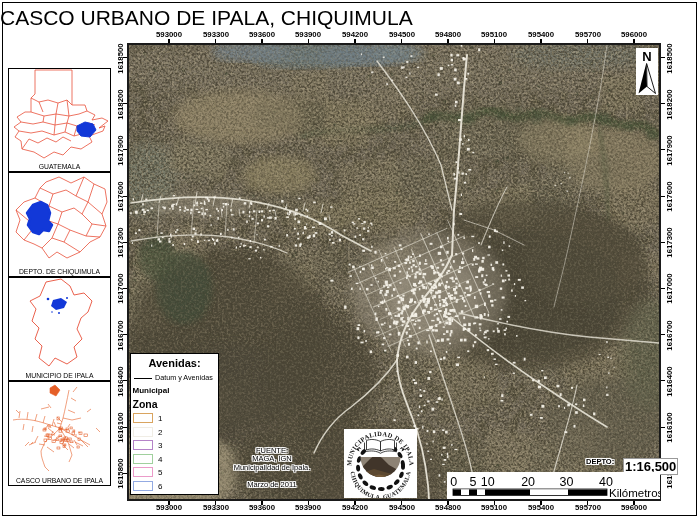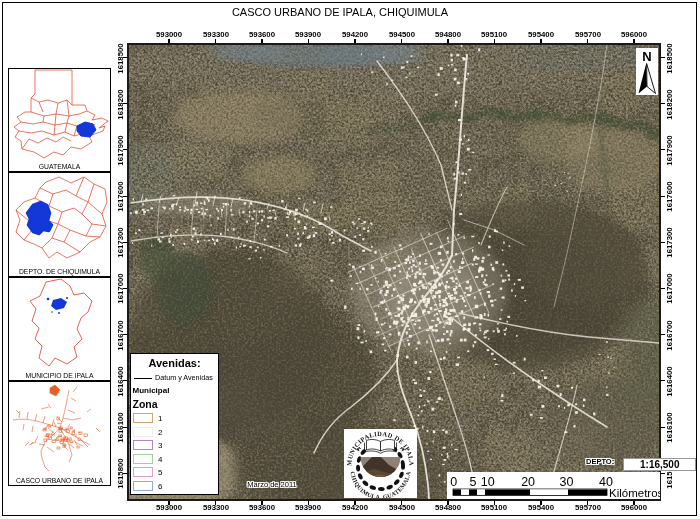--- a/index.html
+++ b/index.html
@@ -1,31 +1,31 @@
 <!DOCTYPE html>
 <html><head><meta charset="utf-8"><style>
 html,body{margin:0;padding:0;width:700px;height:519px;background:#fff;font-family:"Liberation Sans",sans-serif;overflow:hidden}
 *{box-sizing:border-box}
 #page{position:relative;width:700px;height:519px}
 #frame{position:absolute;left:2px;top:2px;width:695px;height:514px;border:1.5px solid #000}
-#title{position:absolute;left:0;top:6px;width:680px;text-align:center;font-size:11px;color:#000}
+#title{position:absolute;left:0;top:6px;width:680px;text-align:left;font-size:21px;color:#000}
 .sbox{position:absolute;left:8px;width:103px;border:1px solid #000;background:#fff}
 .sbox .lab{position:absolute;left:0;bottom:1px;width:100%;text-align:center;font-size:6.8px;color:#000}
 #map{position:absolute;left:127px;top:43px;width:534px;height:458px;border:2px solid #1a1a1a;background:#7a7261}
 .cl{position:absolute;font-size:7.8px;font-weight:bold;text-align:center;color:#000}
 .rot{transform:rotate(-90deg);transform-origin:center center}
 .tickv{position:absolute;width:1.2px;height:5px;background:#000}
 .tickh{position:absolute;width:5px;height:1.2px;background:#000}
 .legend{position:absolute;left:130px;top:353px;width:89px;height:142px;background:#fff;border:1px solid #000;z-index:5}
 .ann{position:absolute;z-index:4;font-size:7.5px;line-height:8.3px;text-align:center;color:#000;text-shadow:-1px -1px 0 #fff,1px -1px 0 #fff,-1px 1px 0 #fff,1px 1px 0 #fff,0 -1px 0 #fff,0 1px 0 #fff,-1px 0 0 #fff,1px 0 0 #fff;width:160px}
 .seal{position:absolute;left:344px;top:429px;z-index:4}
 .sbar{position:absolute;left:447px;top:471.5px;z-index:4}
 .narrow{position:absolute;left:636px;top:48px;z-index:4}
 .esc1{position:absolute;left:586px;top:457px;z-index:4;font-size:7.5px;font-weight:bold;color:#000;text-shadow:-1px -1px 0 #fff,1px -1px 0 #fff,-1px 1px 0 #fff,1px 1px 0 #fff,0 -1px 0 #fff,0 1px 0 #fff,-1px 0 0 #fff,1px 0 0 #fff}
-.esc2{position:absolute;left:623px;top:457.5px;z-index:4;font-size:10px;font-weight:bold;color:#000;background:#fff;padding:0 16px;border:0.5px solid #999}
+.esc2{position:absolute;left:623px;top:457.5px;z-index:4;font-size:13px;font-weight:bold;color:#000;background:#fff;padding:0 1px;border:0.5px solid #999}
 </style></head>
 <body>
 <div id="page">
 <div id="frame"></div>
 <div id="title">CASCO URBANO DE IPALA, CHIQUIMULA</div>
 
 <div class="sbox" style="top:68px;height:104px"><svg width="101" height="94" viewBox="0 0 101 94">
 <g fill="none" stroke="#e8503a" stroke-width="0.8">
 <path d="M26,1 L63,1 L63,36 L76,36 L78,42 L86,46 L83,51 L93,49 L99,52 L90,59 L96,57 L94,62 L80,67 L83,73 L72,80 L62,78 L54,86 L45,83 L35,89 L25,83 L13,80 L12,72 L6,68 L10,62 L5,58 L12,53 L8,48 L16,43 L22,43 L22,29 L26,25 Z" fill="#fff"></path>
 <path d="M22,43 L35,47 L47,45 L60,47 L70,45 L78,42"></path>
@@ -1464,20 +1464,21 @@
 <div style="position:absolute;left:27px;top:73.7px;font-size:8px">2</div>
 <div style="position:absolute;left:1.5px;top:86.2px;width:20px;height:10.3px;border:1px solid #b583c8;background:#fff"></div>
 <div style="position:absolute;left:27px;top:87.2px;font-size:8px">3</div>
 <div style="position:absolute;left:1.5px;top:99.7px;width:20px;height:10.3px;border:1px solid #a0d09d;background:#fff"></div>
 <div style="position:absolute;left:27px;top:100.7px;font-size:8px">4</div>
 <div style="position:absolute;left:1.5px;top:113.2px;width:20px;height:10.3px;border:1px solid #eb9bc9;background:#fff"></div>
 <div style="position:absolute;left:27px;top:114.2px;font-size:8px">5</div>
 <div style="position:absolute;left:1.5px;top:126.7px;width:20px;height:10.3px;border:1px solid #93aae2;background:#fff"></div>
 <div style="position:absolute;left:27px;top:127.7px;font-size:8px">6</div>
 </div>
+<div class="ann" style="left:192px;top:447px">FUENTE:<br>MAGA, IGN<br>Municipalidad de Ipala.</div>
 <div class="ann" style="left:192px;top:480.5px">Marzo de 2011</div>
 
 <svg class="seal" width="73" height="69" viewBox="0 0 73 69">
 <rect width="73" height="69" fill="#fff"></rect>
 <defs>
         <path id="arcT" d="M11.4,50.5 A29,29 0 1 1 61.6,50.5"></path>
         <path id="arcB" d="M6.5,40.1 A30,30 0 0 0 66.5,40.1"></path>
       </defs>
 <text font-family="Liberation Serif,serif" font-size="6.4" font-weight="bold" fill="#111" letter-spacing="0.35"><textPath href="#arcT" startOffset="50%" text-anchor="middle">MUNICIPALIDAD DE IPALA</textPath></text>
 <text font-family="Liberation Serif,serif" font-size="6.0" font-weight="bold" fill="#111" letter-spacing="0.25"><textPath href="#arcB" startOffset="50%" text-anchor="middle">CHIQUIMULA, GUATEMALA</textPath></text>

